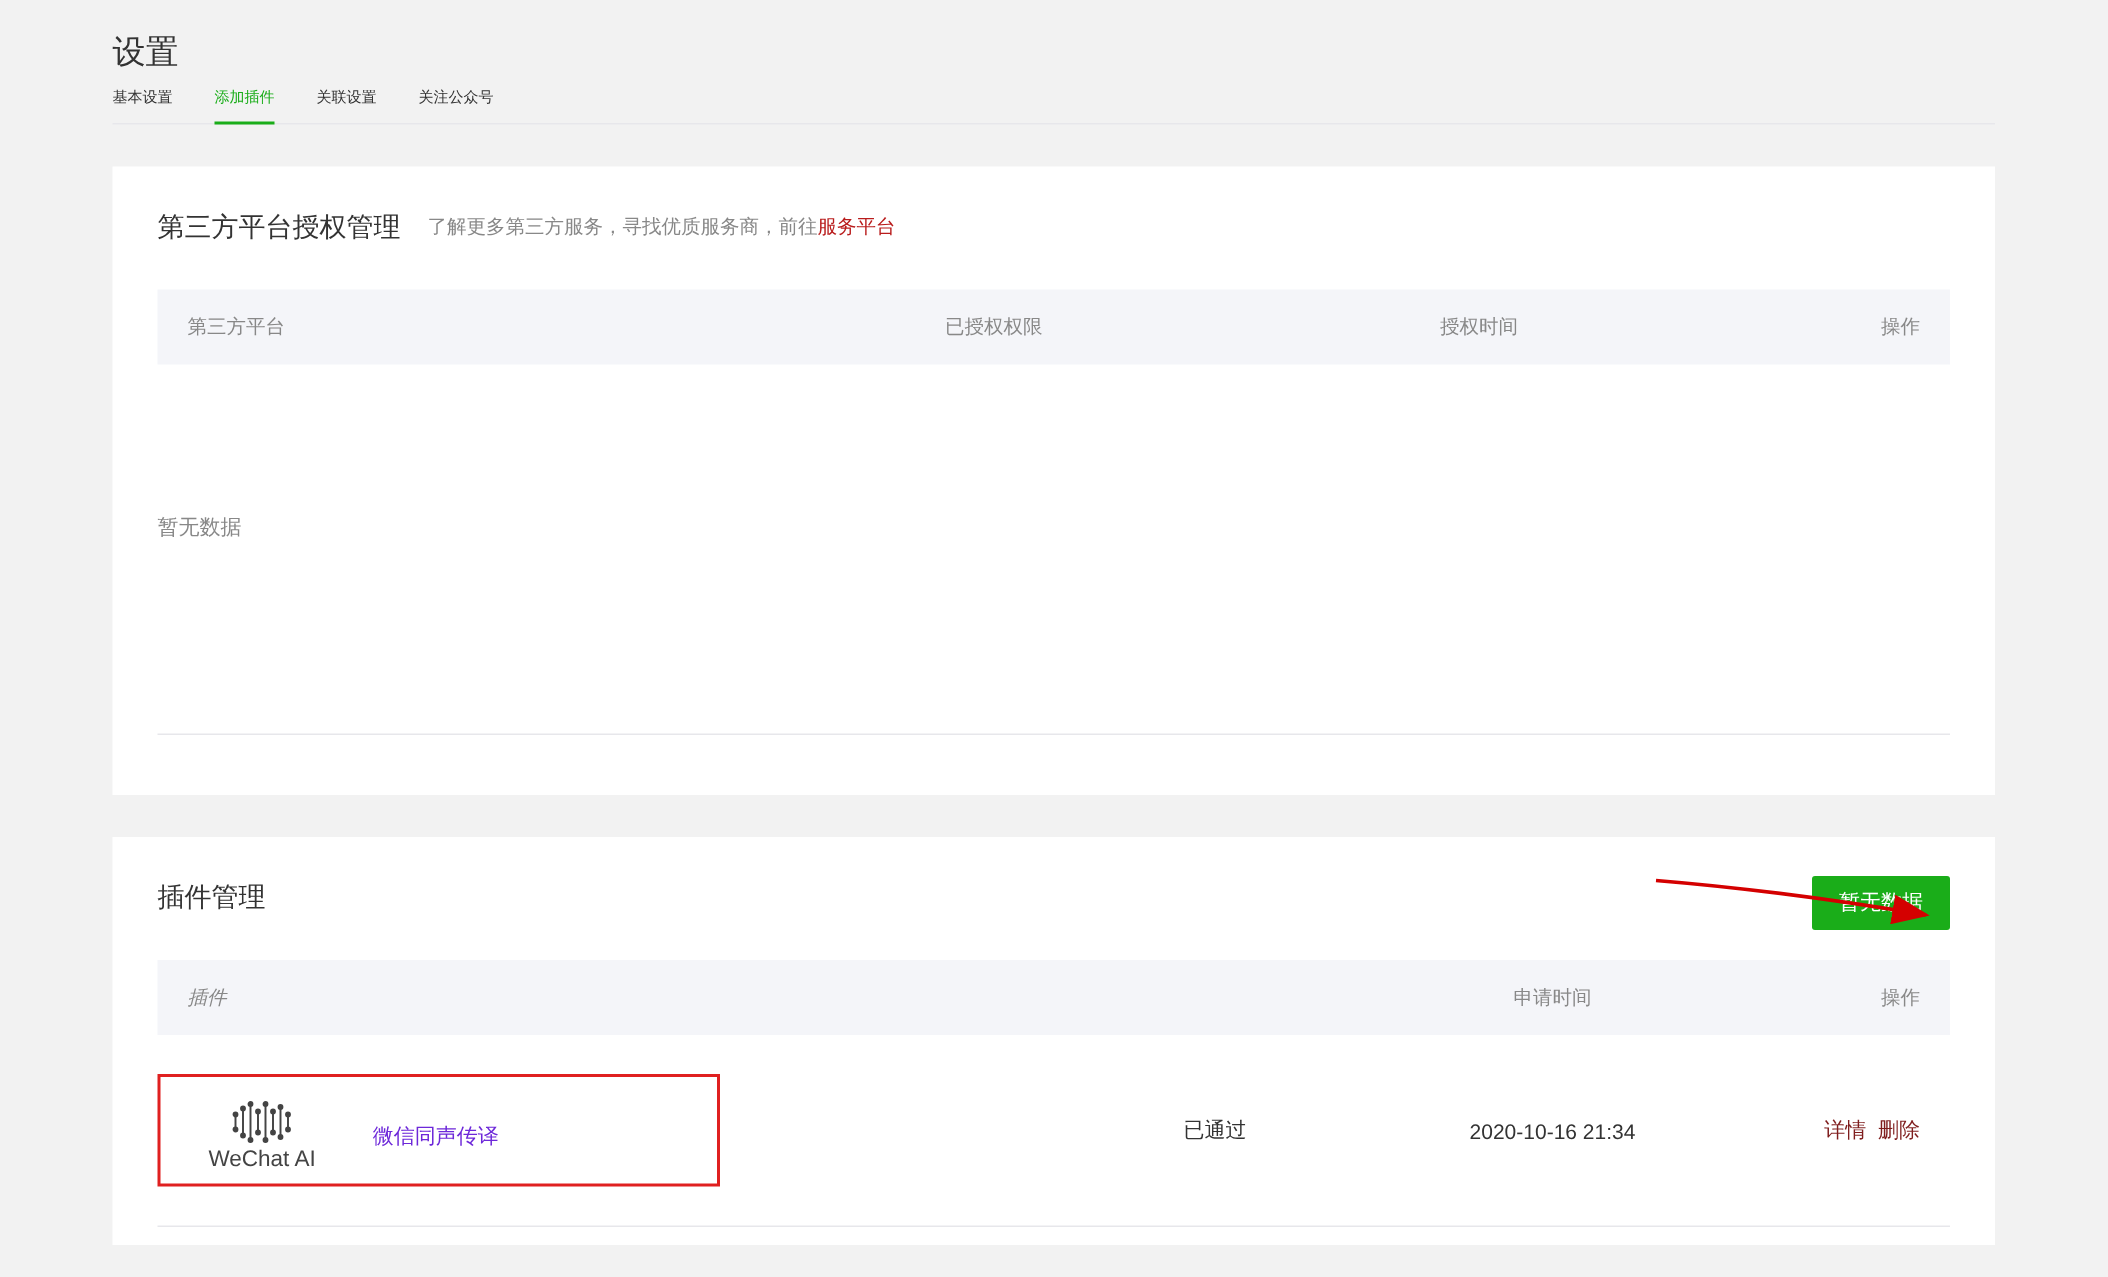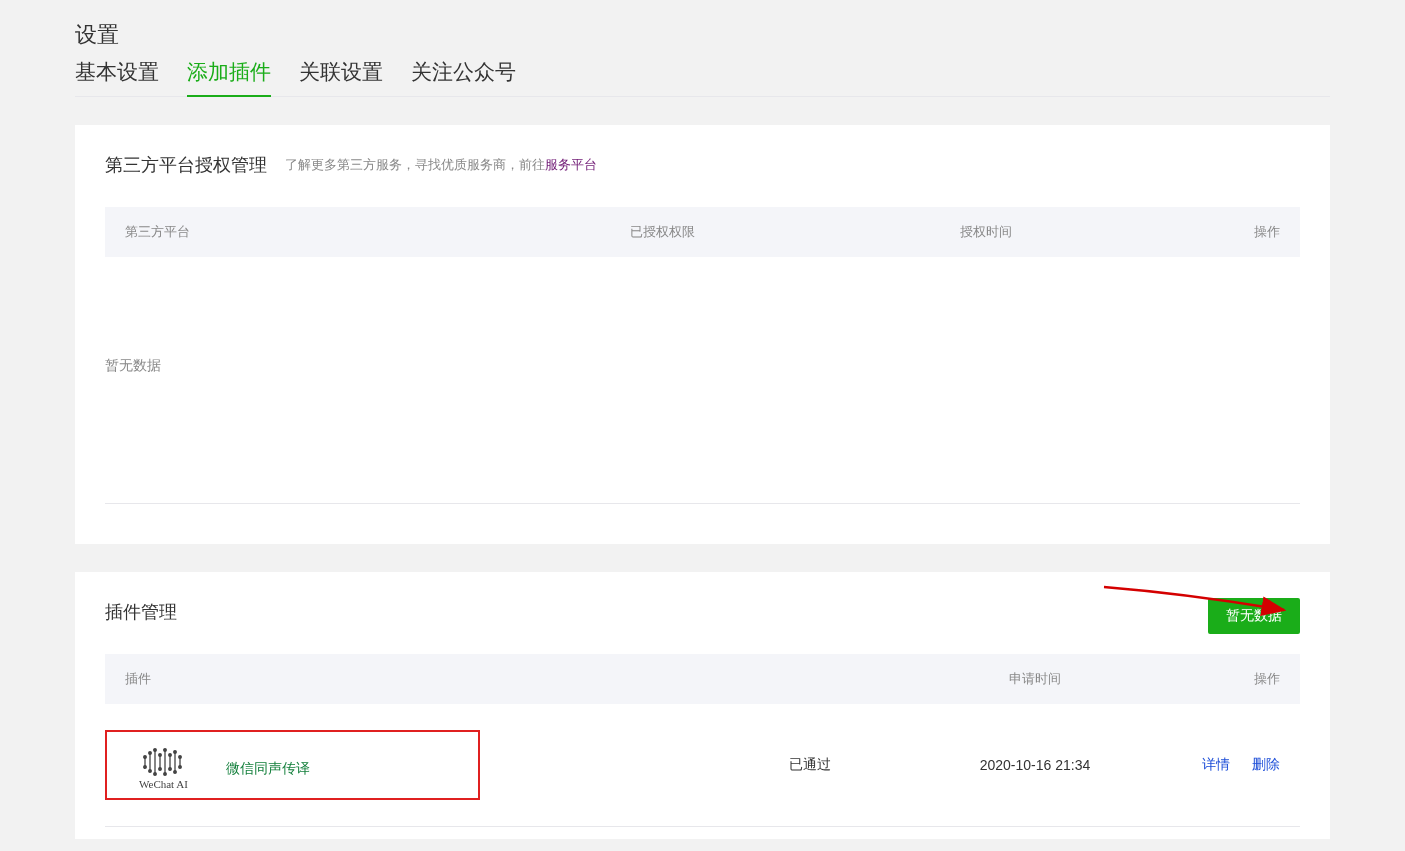--- a/index.html
+++ b/index.html
@@ -19,21 +19,21 @@
       margin-bottom: 8px;
     }
     .tabs {
       display: flex;
       border-bottom: 1px solid #e7e7eb;
       margin-bottom: 28px;
       gap: 28px;
     }
     .tab {
       padding-bottom: 10px;
-      font-size: 21px;
+      font-size: 10px;
       color: #333;
       cursor: pointer;
       position: relative;
     }
     .tab.active {
       color: #1aad19;
     }
     .tab.active::after {
       content: "";
       position: absolute;
@@ -58,21 +58,21 @@
       font-size: 18px;
       font-weight: 400;
       color: #333;
       margin-right: 18px;
     }
     .section-desc {
       font-size: 13px;
       color: #888;
     }
     .section-link {
-      color: #701a75;
+      color: #b91c1c;
       cursor: pointer;
     }
     .btn-primary {
       position: absolute;
       right: 0;
       top: -2px;
       background: #1aad19;
       color: #fff;
       border: none;
       padding: 9px 18px;
@@ -84,21 +84,21 @@
       background: #f4f5f9;
       display: flex;
       padding: 16px 20px;
       font-size: 13px;
       color: #888;
     }
     .auth-col-platform { flex: 1; }
     .auth-col-perm { width: 330px; }
     .auth-col-time { width: 260px; }
     .auth-col-action { width: 60px; text-align: right; }
-    .plugin-col-name { flex: 1; display: flex; align-items: center; }
+    .plugin-col-name { flex: 1; display: flex; align-items: center; font-style: italic; }
     .plugin-col-status { width: 200px; text-align: center; }
     .plugin-col-time { width: 250px; text-align: center; }
     .plugin-col-action { width: 120px; text-align: right; }
     .empty-row {
       text-align: left;
       color: #888;
       font-size: 14px;
       padding: 100px 0 120px 0;
     }
     .table-row {
@@ -126,33 +126,32 @@
       width: 100%;
       padding-left: 18px;
     }
     .wechat-ai-logo {
       display: flex;
       flex-direction: column;
       align-items: center;
       margin-right: 38px;
     }
     .wechat-ai-label {
-      font-size: 11px;
+      font-size: 15px;
       color: #444;
       margin-top: 2px;
-      font-family: Liberation Serif, serif;
     }
     .plugin-name {
       font-size: 14px;
-      color: #15803d;
+      color: #6d28d9;
     }
     .action-link {
-      color: #1d4ed8;
-      cursor: pointer;
-      margin-left: 18px;
+      color: #7f1d1d;
+      cursor: pointer;
+      margin-left: 4px;
       font-size: 14px;
     }
     .divider {
       border-top: 1px solid #e7e7eb;
       margin-top: 8px;
     }
     .arrow-svg {
       position: absolute;
       right: 106px;
       top: 582px;

